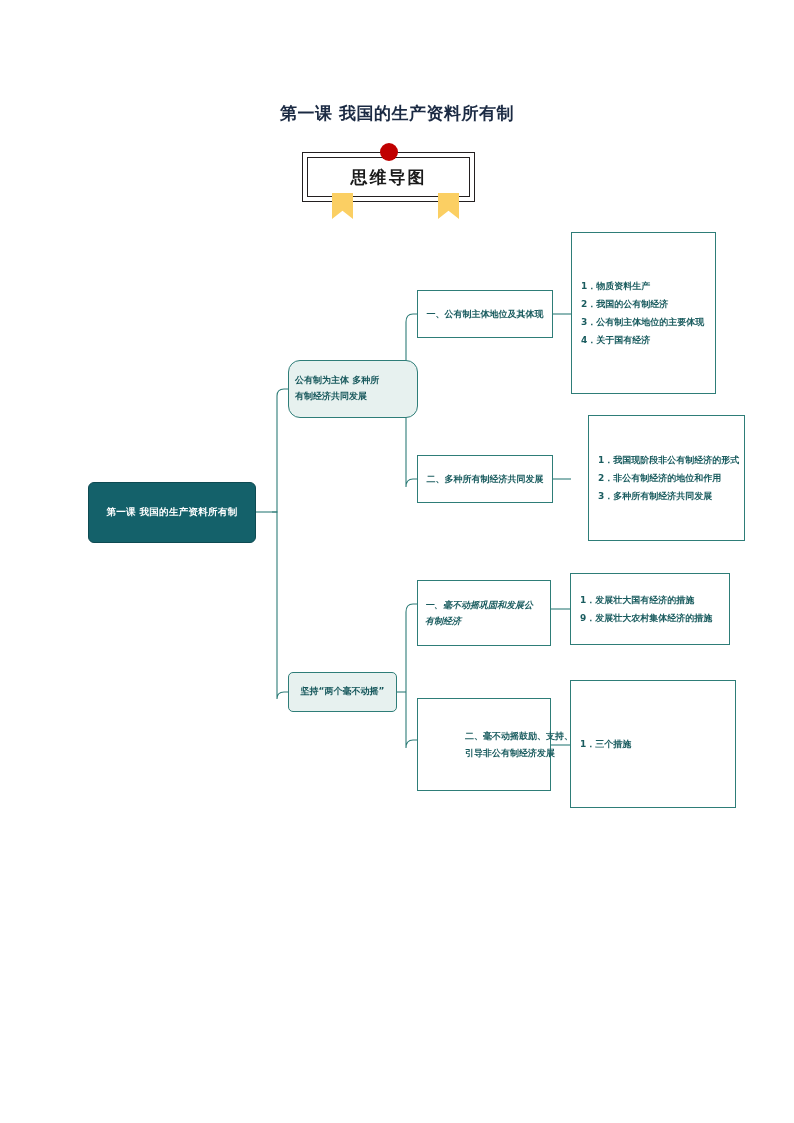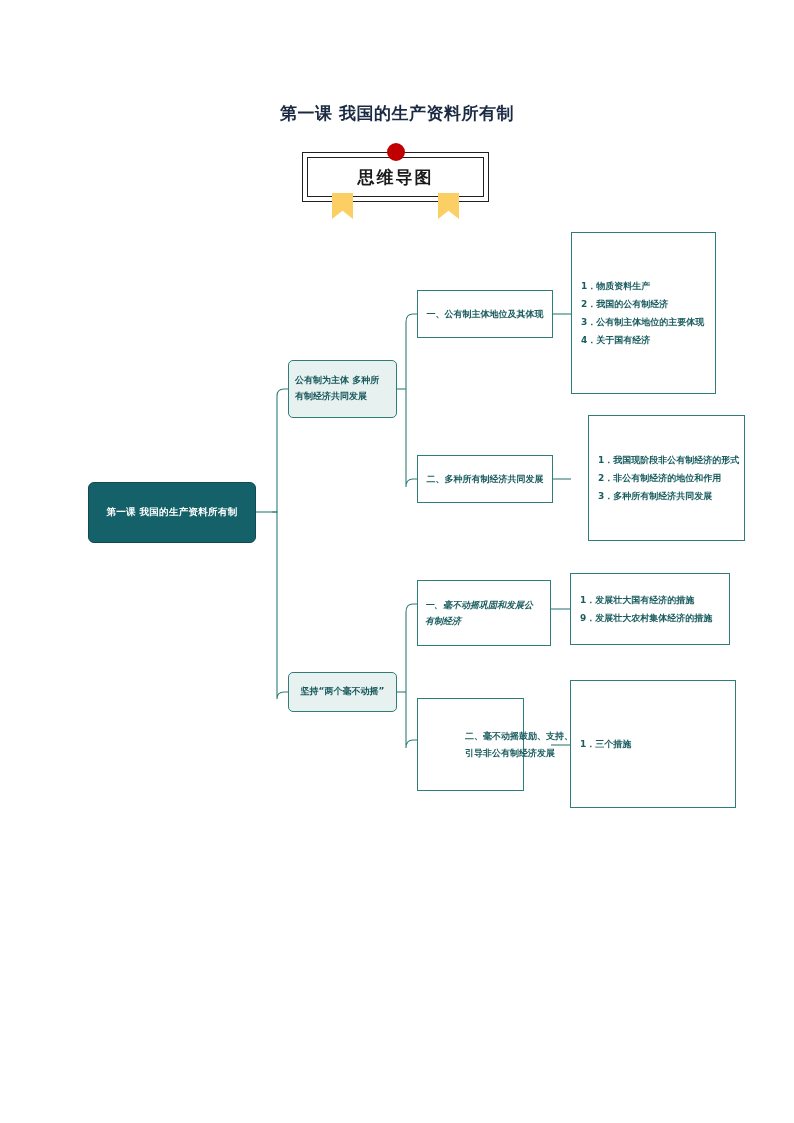--- a/index.html
+++ b/index.html
@@ -34,21 +34,21 @@
     color: #1b2a43;
     letter-spacing: 0.5px;
     white-space: nowrap;
   }
 
   
   .banner {
     position: absolute;
     left: 302px;
     top: 152px;
-    width: 187px;
+    width: 173px;
     height: 50px;
   }
   .banner-outer {
     position: absolute;
     left: 0; top: 0;
     width: 100%;
     height: 100%;
     border: 1.5px solid #231f20;
     box-sizing: border-box;
     background: #ffffff;
@@ -207,21 +207,21 @@
         <path d="M553,479 H571"></path>
         <path d="M551,609 H570"></path>
         <path d="M551,745 H570"></path>
       </g>
     </svg>
 
     <div class="node root" style="left:88px; top:482px; width:168px; height:61px;">
       <span>第一课  我国的生产资料所有制</span>
     </div>
 
-    <div class="node lvl2" style="left:288px; top:360px; width:109px; height:58px;">
+    <div class="node lvl2" style="left:288px; top:360px; width:130px; height:58px;border-radius:12px;">
       <span class="line">公有制为主体  多种所</span>
       <span class="line">有制经济共同发展</span>
     </div>
 
     <div class="node lvl3" style="left:417px; top:290px; width:136px; height:48px; align-items:center; text-align:center;">
       <span class="line">一、公有制主体地位及其体现</span>
     </div>
 
     <div class="node lvl2" style="left:288px; top:672px; width:109px; height:40px; align-items:center; text-align:center;">
       <span class="line">坚持“两个毫不动摇”</span>
@@ -229,21 +229,21 @@
 
     <div class="node lvl3" style="left:417px; top:455px; width:136px; height:48px; align-items:center; text-align:center;">
       <span class="line">二、多种所有制经济共同发展</span>
     </div>
 
     <div class="node lvl3" style="left:417px; top:580px; width:134px; height:66px;font-style:italic;">
       <span class="line">一、毫不动摇巩固和发展公</span>
       <span class="line">有制经济</span>
     </div>
 
-    <div class="node lvl3" style="left:417px; top:698px; width:107px; height:93px;padding-left:47px;">
+    <div class="node lvl3" style="left:417px; top:698px; width:134px; height:93px;padding-left:47px;">
       <span class="line">二、毫不动摇鼓励、支持、</span>
       <span class="line">引导非公有制经济发展</span>
     </div>
 
     <div class="node leaf" style="left:571px; top:232px; width:145px; height:162px;">
       <span class="item">1．物质资料生产</span>
       <span class="item">2．我国的公有制经济</span>
       <span class="item">3．公有制主体地位的主要体现</span>
       <span class="item">4．关于国有经济</span>
     </div>

